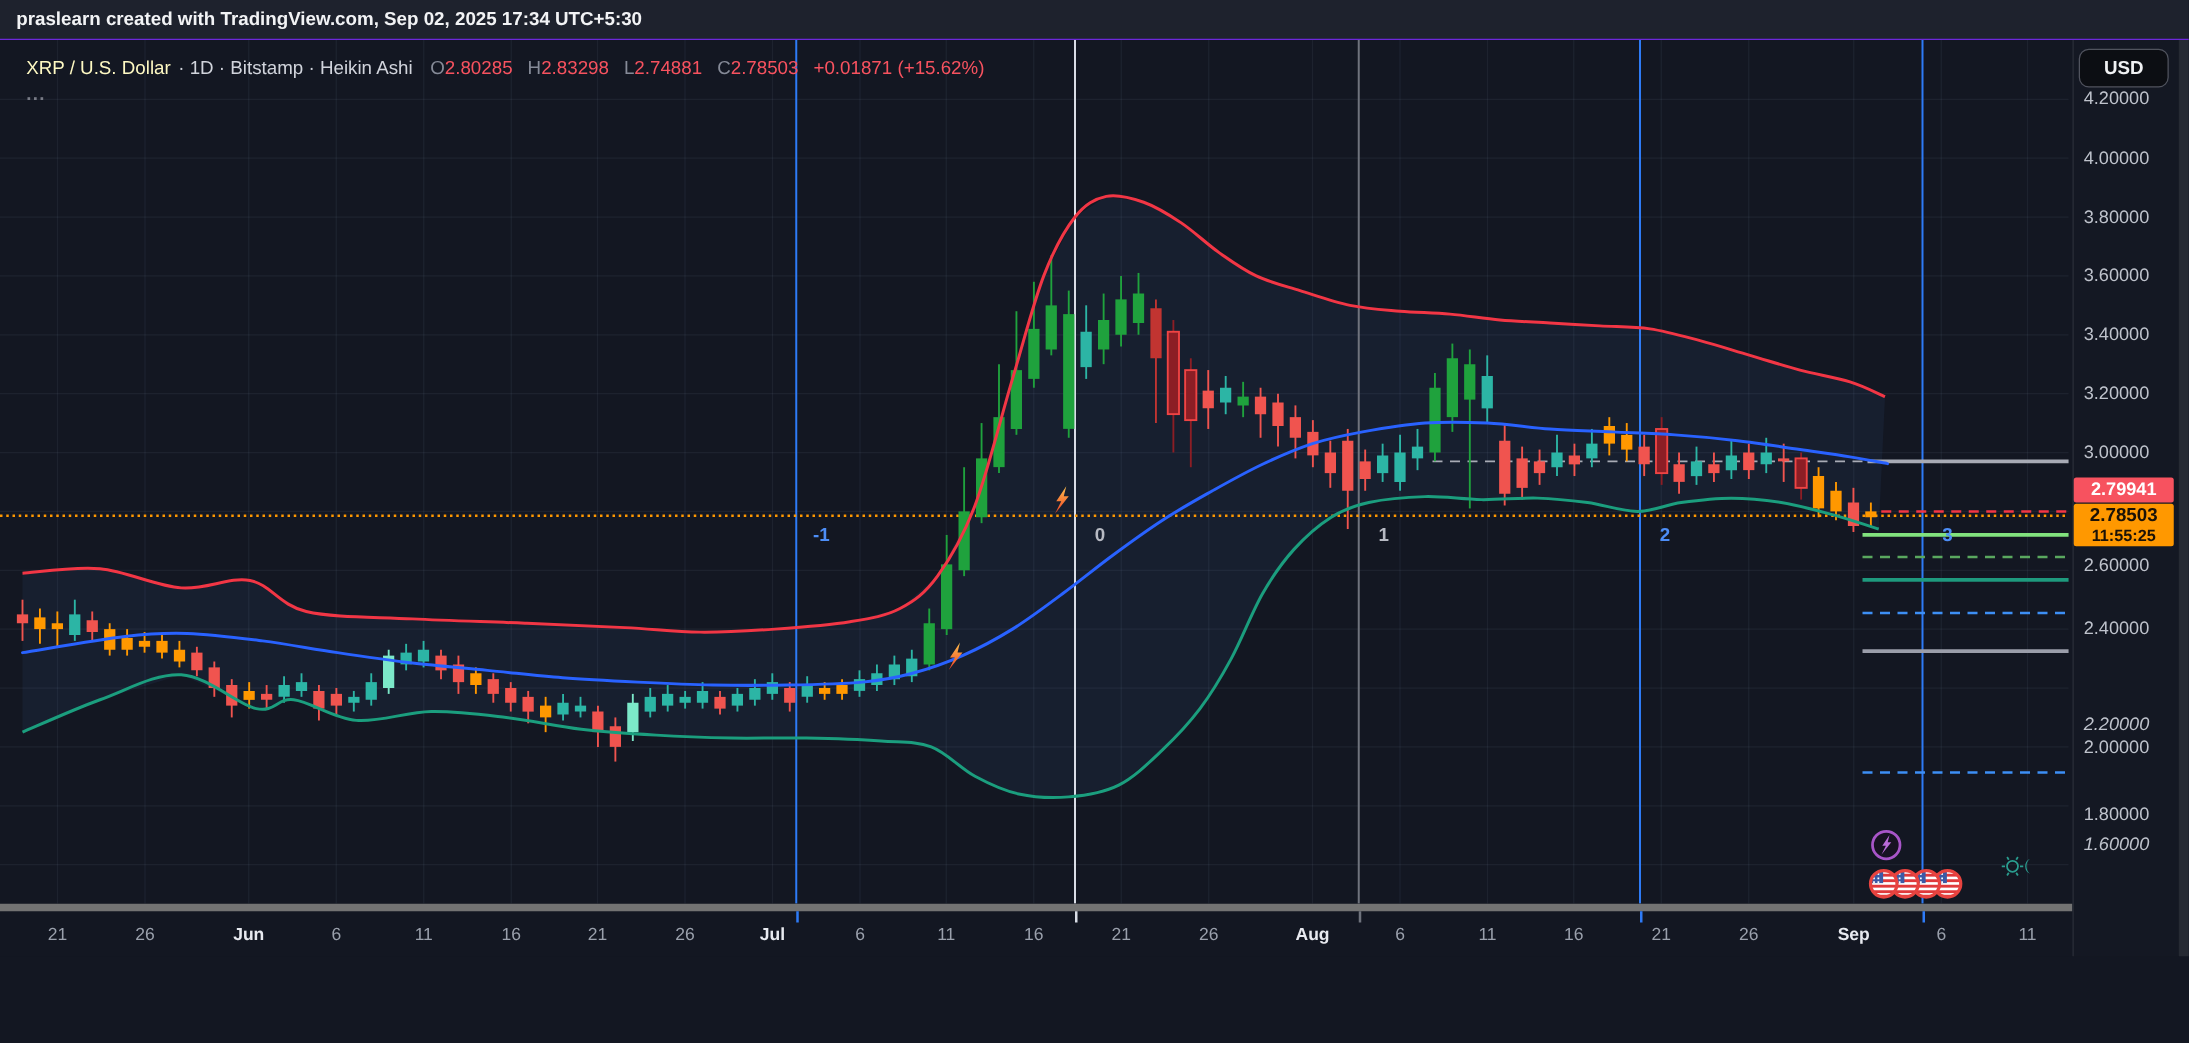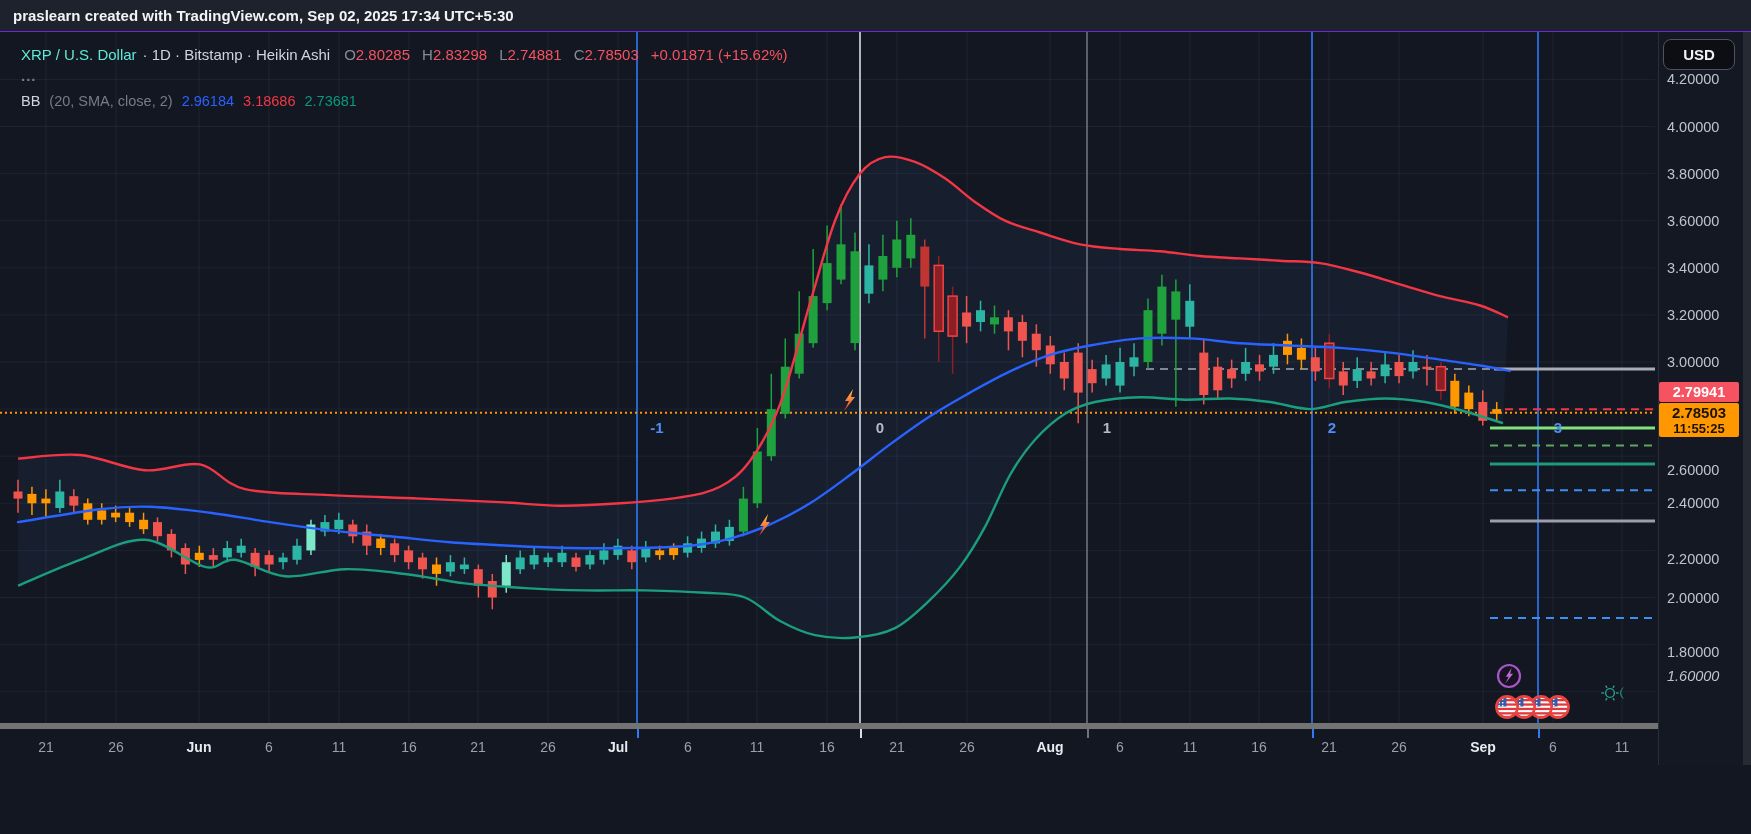--- a/index.html
+++ b/index.html
@@ -8,21 +8,21 @@
   #stage { position:absolute; inset:0; width:1751px; height:834px; background:#131722; }
 
   .topbar { position:absolute; left:0; top:0; width:1751px; height:32px; background:#1e222d;
     border-bottom:1px solid #6d28d9; color:#f2f3f5; font-size:15px; font-weight:bold;
     display:flex; align-items:center; padding-left:13px; z-index:30; }
 
   .chart-canvas { position:absolute; left:0; top:32px; width:1655px; height:691px; z-index:1; }
 
   .legend { position:absolute; left:21px; top:44px; z-index:20; }
   .legend-row1 { font-size:15px; height:20px; display:flex; align-items:center; white-space:nowrap; }
-  .legend-title { color:#5eead4; }
+  .legend-title { color:#fef9c3; }
   .legend-detail { color:#d1d4dc; margin-left:6px; }
   .ohlc { margin-left:14px; display:flex; gap:12px; }
   .ohlc .pair { color:#868b98; }
   .ohlc .val { color:#f7525f; }
   .legend-more { color:#787b86; font-size:15px; font-weight:bold; letter-spacing:1px; margin-top:7px; height:14px; line-height:10px; }
   .legend-row3 { margin-top:8px; font-size:14.5px; display:flex; gap:9px; align-items:center; }
   .bb-name { color:#d1d4dc; }
   .bb-params { color:#787b86; }
   .bb-basis { color:#2962ff; }
   .bb-upper { color:#f23645; }
@@ -459,46 +459,39 @@
       <span class="legend-detail">· 1D · Bitstamp · Heikin Ashi</span>
       <span class="ohlc">
         <span><span class="pair">O</span><span class="val">2.80285</span></span>
         <span><span class="pair">H</span><span class="val">2.83298</span></span>
         <span><span class="pair">L</span><span class="val">2.74881</span></span>
         <span><span class="pair">C</span><span class="val">2.78503</span></span>
         <span class="val">+0.01871 (+15.62%)</span>
       </span>
     </div>
     <div class="legend-more">...</div>
-    <div class="legend-row3">
-      <span class="bb-name">BB</span>
-      <span class="bb-params">(20, SMA, close, 2)</span>
-      <span class="bb-basis">2.96184</span>
-      <span class="bb-upper">3.18686</span>
-      <span class="bb-lower">2.73681</span>
-    </div>
   </div>
 
   <div class="price-axis" id="priceAxis">
     <div class="currency-btn">USD</div>
     <div class="px-label px-last" id="lastLabel" style="top: 360px;">2.79941</div>
     <div class="px-label px-cur" id="curLabel" style="top: 388px;">
       <div class="v">2.78503</div>
       <div class="cd">11:55:25</div>
     </div>
   <div class="p-tick" style="top: 47.4px;">4.20000</div>
       <div class="p-tick" style="top: 94.5px;">4.00000</div>
       <div class="p-tick" style="top: 141.6px;">3.80000</div>
       <div class="p-tick" style="top: 188.7px;">3.60000</div>
       <div class="p-tick" style="top: 235.8px;">3.40000</div>
       <div class="p-tick" style="top: 282.9px;">3.20000</div>
       <div class="p-tick" style="top: 330px;">3.00000</div>
-      <div class="p-tick" style="top: 438px;">2.60000</div>
+      <div class="p-tick" style="top: 421px;">2.60000</div>
       <div class="p-tick" style="top: 471.3px;">2.40000</div>
-      <div class="p-tick" style="top: 527px;">2.20000</div>
+      <div class="p-tick" style="top: 548px; font-style: italic;">2.20000</div>
       <div class="p-tick" style="top: 565.5px;">2.00000</div>
       <div class="p-tick" style="top: 620px;">1.80000</div>
       <div class="p-tick" style="top: 644px; font-style: italic;">1.60000</div>
     </div>
   <div class="right-strip"></div>
 
   <div class="time-axis" id="timeAxis">
       <div class="t-tick" style="left: 46px;">21</div>
       <div class="t-tick" style="left: 116px;">26</div>
       <div class="t-tick month" style="left: 199px; text-align: right;">Jun</div>

